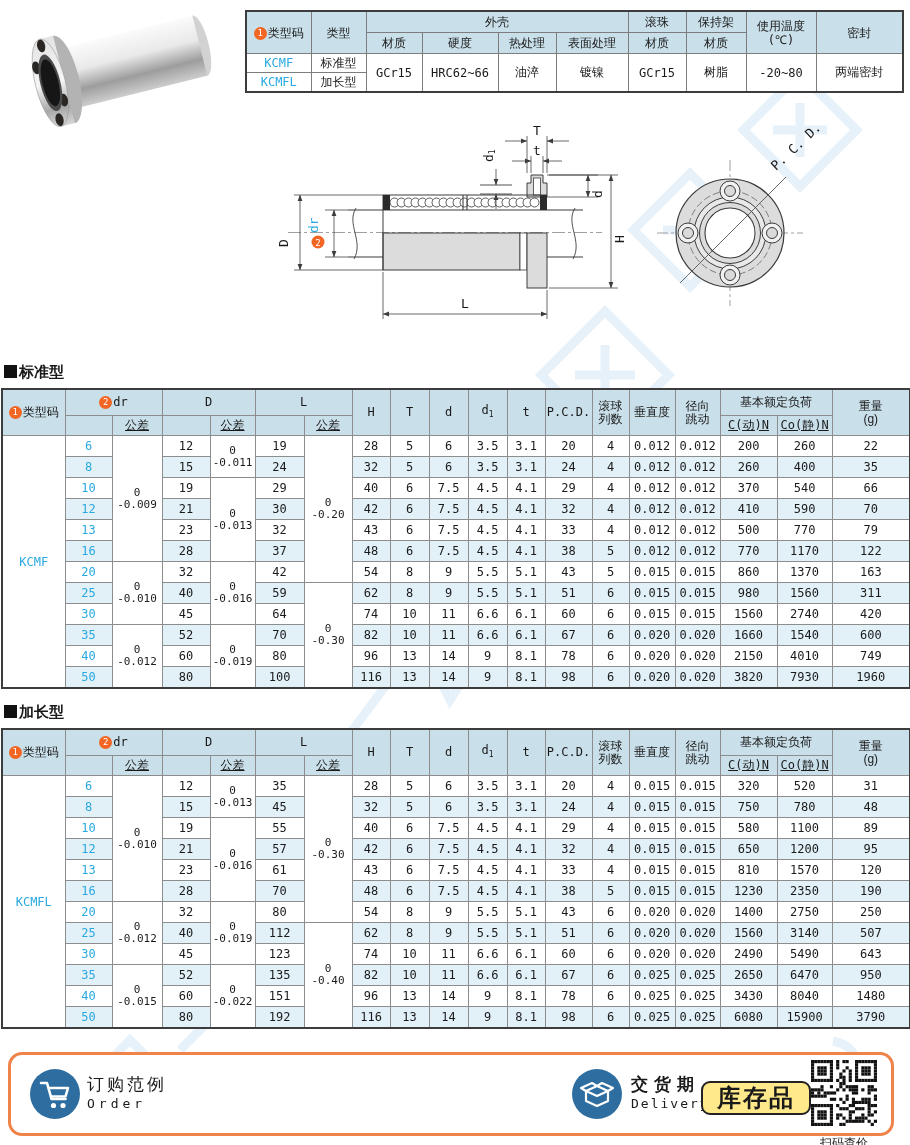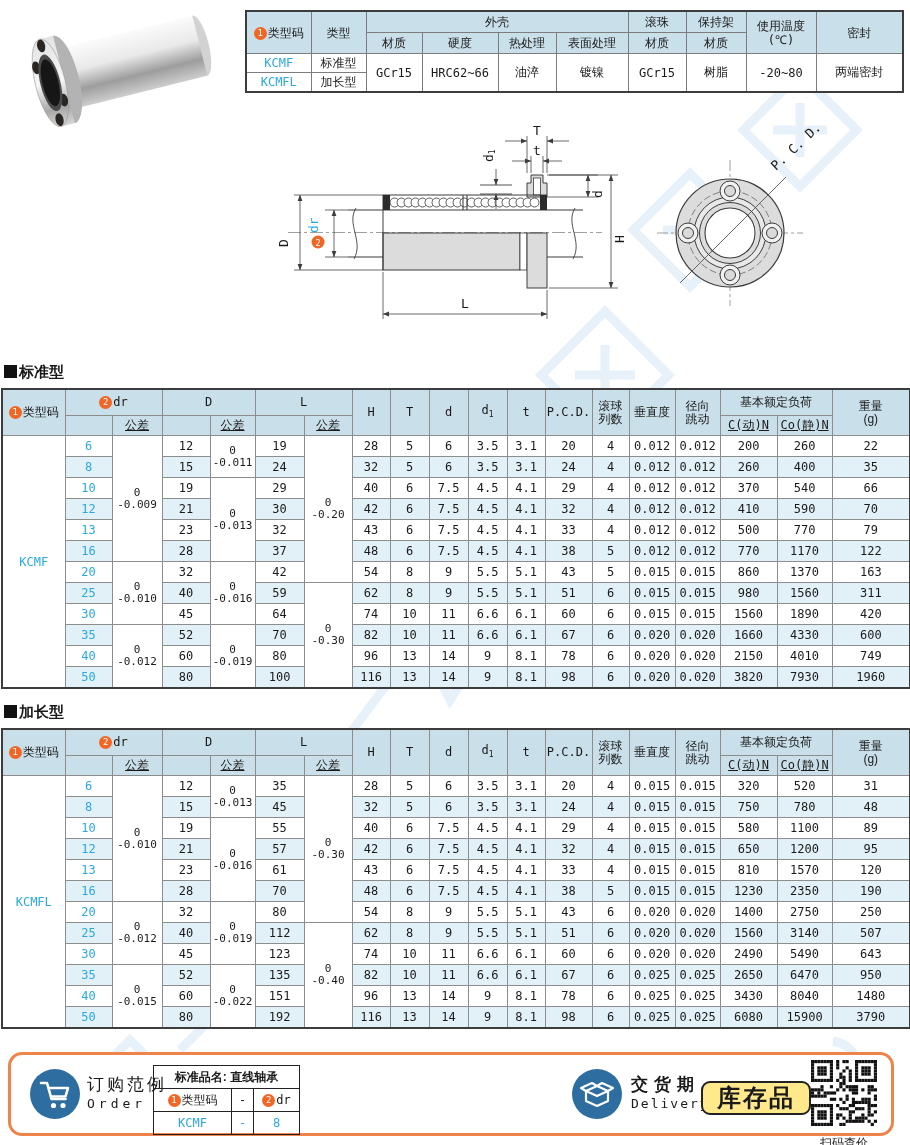--- a/index.html
+++ b/index.html
@@ -486,40 +486,40 @@
         <td class="v">74</td>
         <td class="v">10</td>
         <td class="v">11</td>
         <td class="v">6.6</td>
         <td class="v">6.1</td>
         <td class="v">60</td>
         <td class="v">6</td>
         <td class="v">0.015</td>
         <td class="v">0.015</td>
         <td class="v">1560</td>
-        <td class="v">1890</td>
+        <td class="v">2740</td>
         <td class="v">420</td>
       </tr>
       <tr>
         <td class="v alt cy">35</td>
         <td class="tol" rowspan="3">0<br>-0.012</td>
         <td class="v alt">52</td>
         <td class="tol" rowspan="3">0<br>-0.019</td>
         <td class="v alt">70</td>
         <td class="v alt">82</td>
         <td class="v alt">10</td>
         <td class="v alt">11</td>
         <td class="v alt">6.6</td>
         <td class="v alt">6.1</td>
         <td class="v alt">67</td>
         <td class="v alt">6</td>
         <td class="v alt">0.020</td>
         <td class="v alt">0.020</td>
         <td class="v alt">1660</td>
-        <td class="v alt">4330</td>
+        <td class="v alt">1540</td>
         <td class="v alt">600</td>
       </tr>
       <tr>
         <td class="v cy">40</td>
         <td class="v">60</td>
         <td class="v">80</td>
         <td class="v">96</td>
         <td class="v">13</td>
         <td class="v">14</td>
         <td class="v">9</td>
@@ -827,42 +827,20 @@
       <path d="M12,15 h6 l4.5,16 h14"></path>
       <path d="M20,20 h19 l-2.5,8.5 h-14"></path>
     </g>
     <circle cx="24.5" cy="37.5" r="2.6" fill="#fff"></circle>
     <circle cx="34" cy="37.5" r="2.6" fill="#fff"></circle>
   </svg>
   <div class="abs" style="left:76px;top:20px;">
     <div class="f-cn">订购范例</div>
     <div class="f-en">Order</div>
   </div>
-  <table class="order">
-    <colgroup>
-        <col style="width:78px">
-        <col style="width:22px">
-        <col style="width:46px">
-      </colgroup>
-    <tbody>
-        <tr>
-          <td colspan="3" style="font-weight:bold;">标准品名: 直线轴承</td>
-        </tr>
-    <tr>
-      <td><i class="nc">1</i><span>类型码</span></td>
-      <td>-</td>
-      <td><i class="nc">2</i><span class="mono">dr</span></td>
-    </tr>
-    <tr>
-      <td class="cy mono">KCMF</td>
-      <td class="cy mono">-</td>
-      <td class="cy mono">8</td>
-    </tr>
-  </tbody>
-    </table>
   <svg class="abs" style="left:560px;top:13px;" width="52" height="52" viewBox="0 0 52 52">
     <circle cx="26" cy="26" r="25" fill="#2d6d9f"></circle>
     <g stroke="#fff" stroke-width="2.2" fill="none" stroke-linejoin="round">
       <path d="M15,23 L26,18 L37,23 L26,28 Z"></path>
       <path d="M15,23 V33 L26,38 L37,33 V23"></path>
       <path d="M15,23 L10,20 L21,15 L26,18"></path>
       <path d="M37,23 L42,20 L31,15 L26,18"></path>
     </g>
   </svg>
   <div class="abs" style="left:620px;top:20px;">

